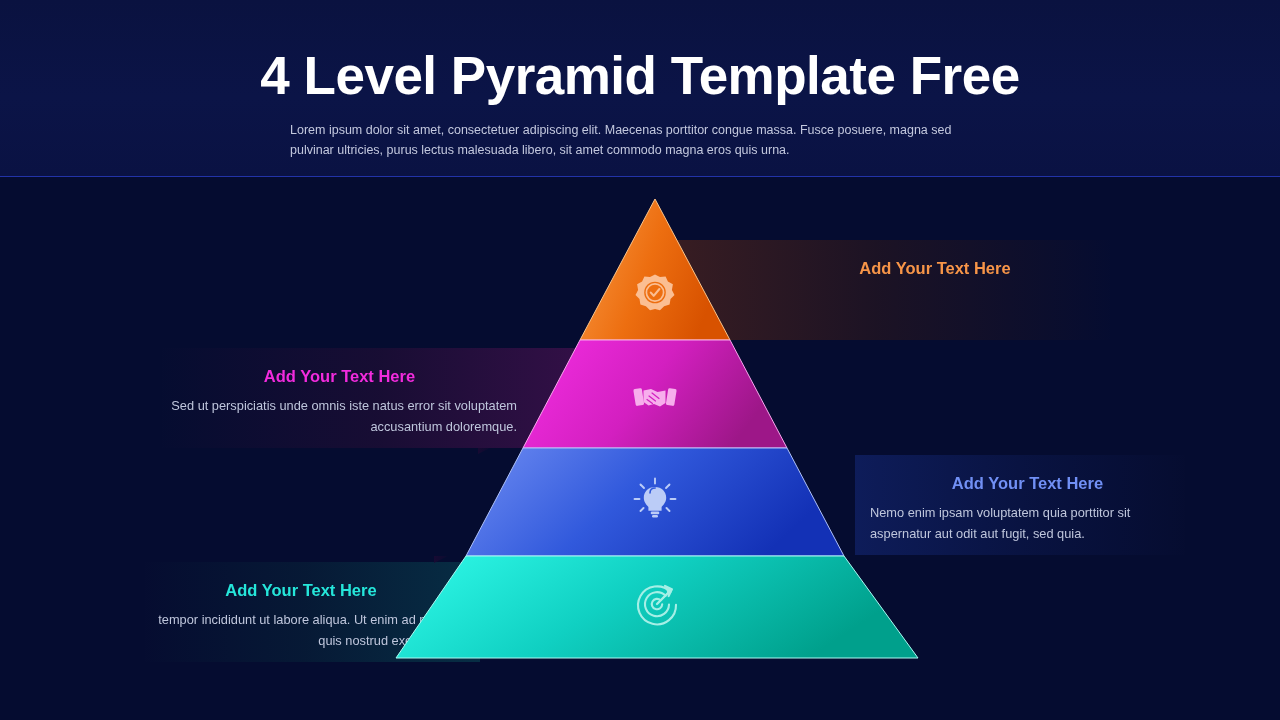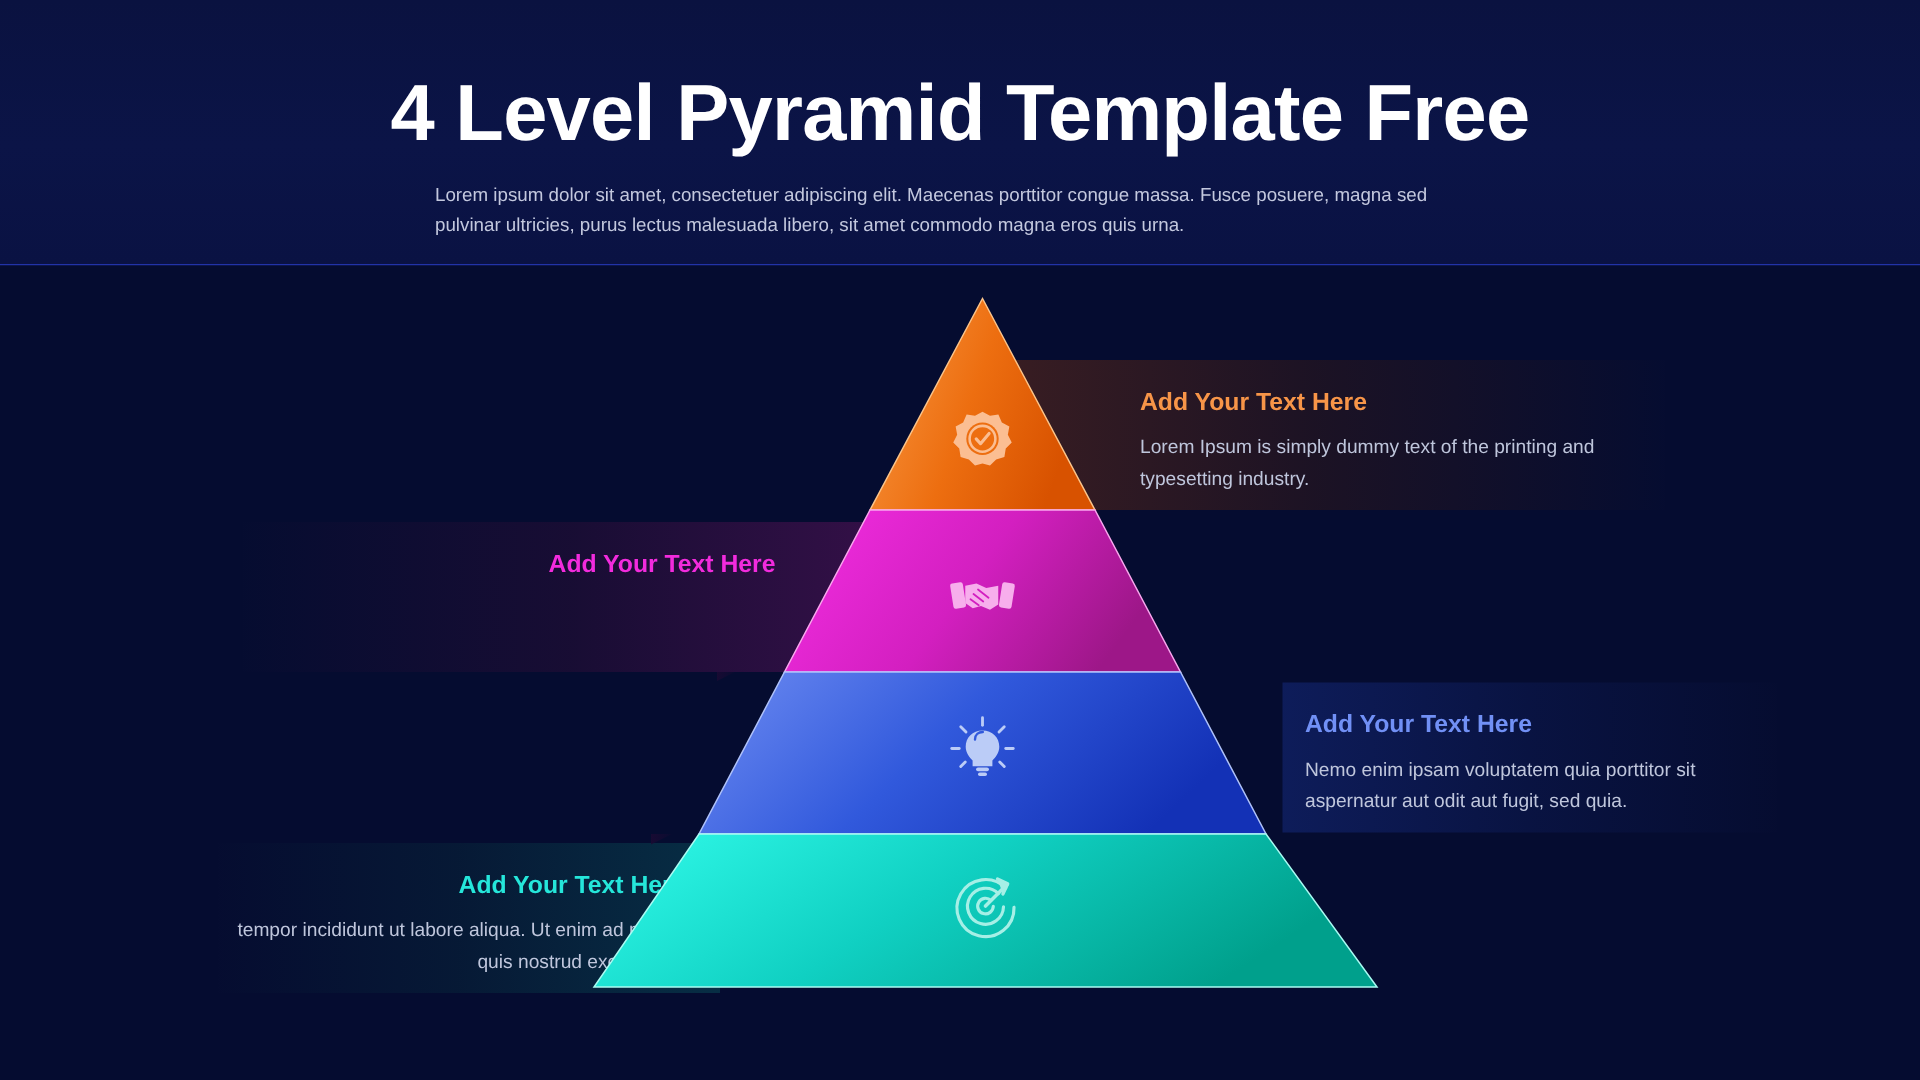--- a/index.html
+++ b/index.html
@@ -38,20 +38,21 @@
   #body-area {
     position:absolute; left:0; top:177px; width:1280px; height:543px;
     background:#050C30;
   }
 
   
   .panel { position:absolute; height:100px; }
   .panel .ptitle {
     font-size:16.5px; font-weight:bold; line-height:1.2;
     margin-bottom:9px;
+    text-align:center;
   }
   .panel .pbody {
     font-size:12.8px; line-height:1.62; color:#BFC6DC;
   }
   .panel-right { text-align:left; padding:19px 0 0 100px; }
   .panel-left  { text-align:right; padding:19px 100px 0 0; }
 
   #panel-orange {
     left:660px; top:63px; width:450px;
     background:linear-gradient(90deg, rgba(90,40,25,0.62) 0%, rgba(55,26,22,0.46) 48%, rgba(10,16,52,0.10) 100%);
@@ -79,25 +80,25 @@
 
   <div id="header-band">
     <div id="page-title">4 Level Pyramid Template Free</div>
     <div id="page-subtitle">Lorem ipsum dolor sit amet, consectetuer adipiscing elit. Maecenas porttitor congue massa. Fusce posuere, magna sed pulvinar ultricies, purus lectus malesuada libero, sit amet commodo magna eros quis urna.</div>
   </div>
 
   <div id="body-area">
 
     <div class="panel panel-right" id="panel-orange">
       <div class="ptitle" style="color:#F79548">Add Your Text Here</div>
-      <div class="pbody">Lorem Ipsum is simply dummy text of the printing and typesetting industry.</div>
     </div>
 
     <div class="panel panel-left" id="panel-magenta">
       <div class="ptitle" style="color:#F22BDD">Add Your Text Here</div>
+      <div class="pbody">Sed ut perspiciatis unde omnis iste natus error sit voluptatem accusantium doloremque.</div>
     </div>
 
     <div class="panel panel-right" id="panel-blue" style="padding-left:15px;">
       <div class="ptitle" style="color:#7190F5">Add Your Text Here</div>
       <div class="pbody">Nemo enim ipsam voluptatem quia porttitor sit aspernatur aut odit aut fugit, sed quia.</div>
     </div>
 
     <div class="panel panel-left" id="panel-teal" style="padding-right:23px;">
       <div class="ptitle" style="color:#25E6DA">Add Your Text Here</div>
       <div class="pbody">tempor incididunt ut labore aliqua. Ut enim ad minim, quis nostrud exercitation</div>

